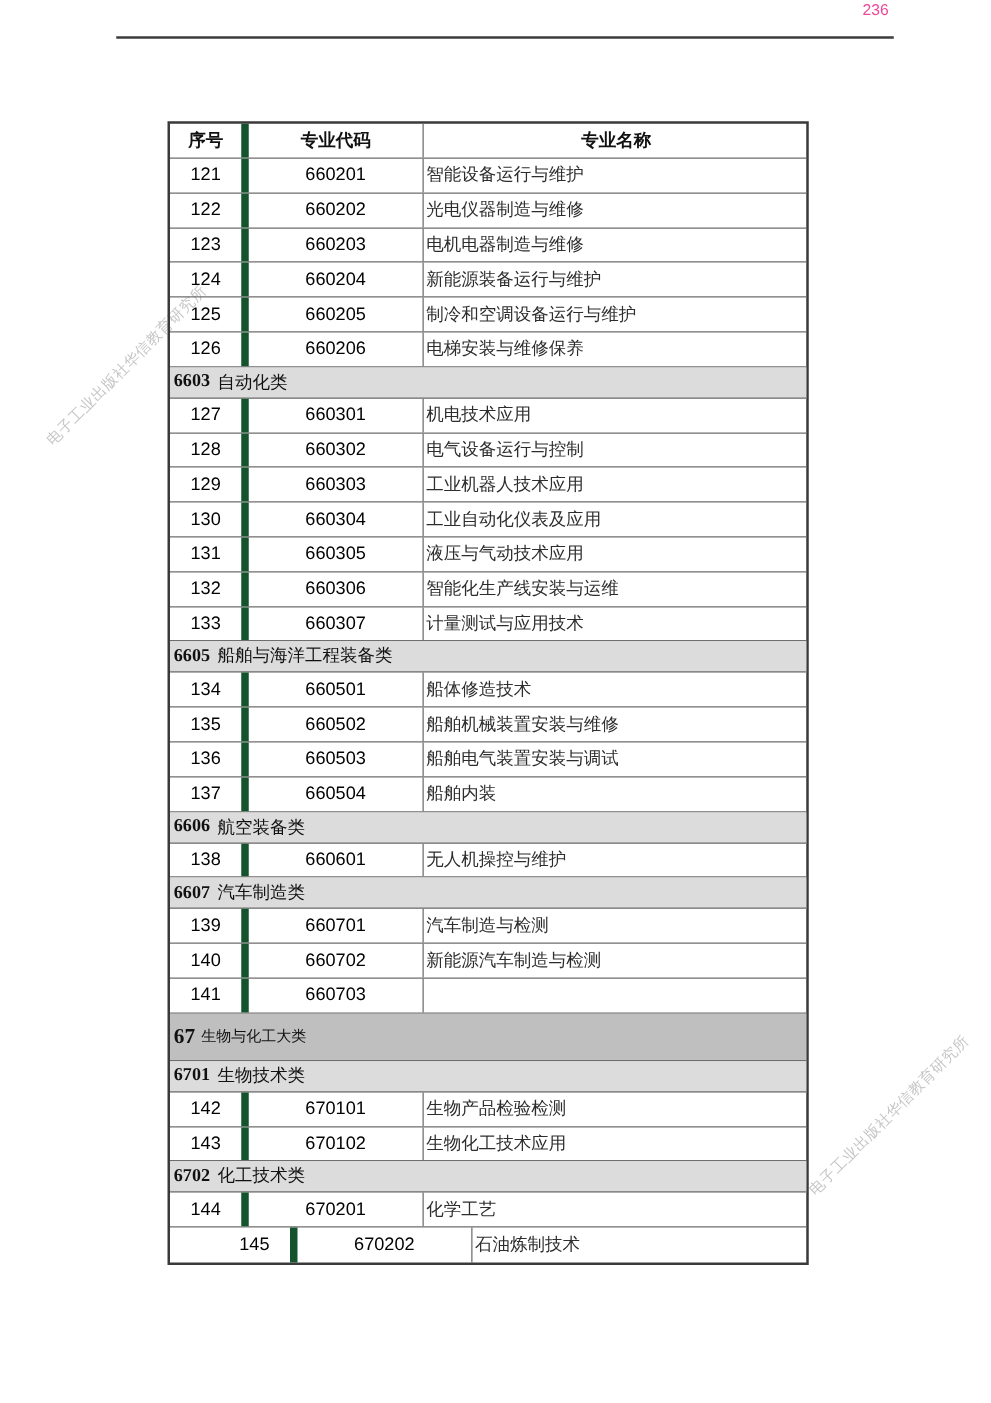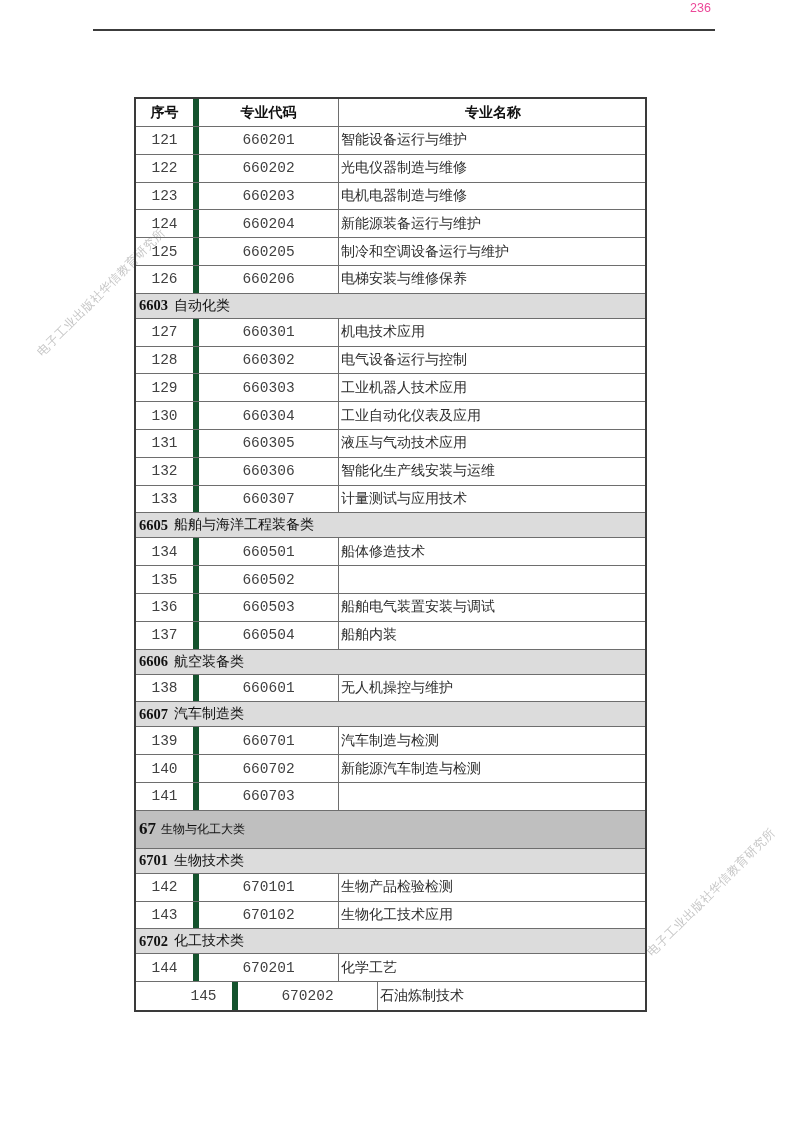--- a/index.html
+++ b/index.html
@@ -91,23 +91,23 @@
   .c-seq  { width: 63px;  border-right: 6px solid #14532d; }
   .c-code { width: 140px; border-right: 1px solid #6e6e6e; }
   .c-name { flex: 1; justify-content: flex-start; padding-left: 2px; }
   .hdr-row .cell {
     font-weight: bold;
     font-size: 14px;
     color: #111;
     justify-content: center;
   }
   .num-text {
-    font-family: Liberation Mono, monospace;
+    font-family: Liberation Sans, sans-serif;
     font-size: 14.5px;
-    color: #404040;
+    color: #000000;
   }
   .name-text {
     font-size: 14px;
     color: #2d2d2d;
     white-space: nowrap;
   }
   .sec-code {
     font-family: "Liberation Serif", "DejaVu Serif", serif;
     font-weight: bold;
     font-size: 14.5px;
@@ -305,20 +305,23 @@
             <div class="name-text">船体修造技术</div>
           </div>
         </div>
         <div class="t-row data-row">
           <div class="cell c-seq">
             <div class="num-text">135</div>
           </div>
           <div class="cell c-code">
             <div class="num-text">660502</div>
           </div>
+          <div class="cell c-name">
+            <div class="name-text">船舶机械装置安装与维修</div>
+          </div>
         </div>
         <div class="t-row data-row">
           <div class="cell c-seq">
             <div class="num-text">136</div>
           </div>
           <div class="cell c-code">
             <div class="num-text">660503</div>
           </div>
           <div class="cell c-name">
             <div class="name-text">船舶电气装置安装与调试</div>

